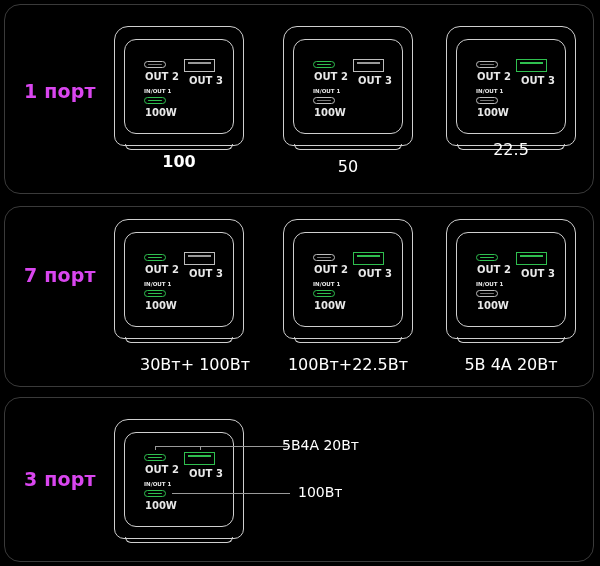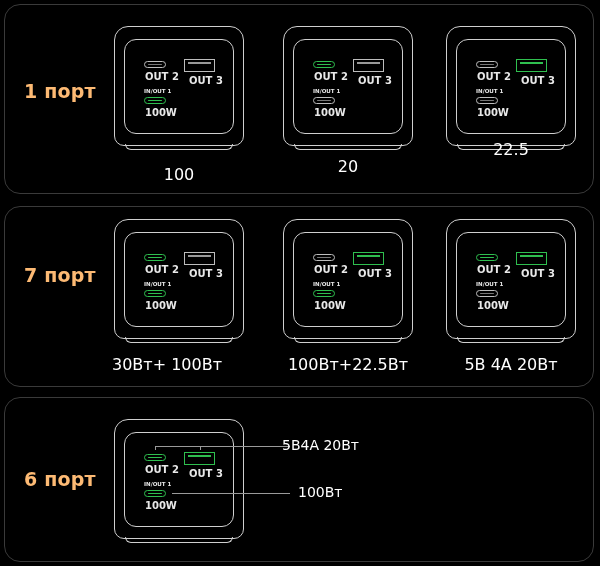--- a/index.html
+++ b/index.html
@@ -1,18 +1,18 @@
 <!DOCTYPE html>
 <html><head>
 <meta charset="utf-8">
 <style>
   html, body { margin: 0; padding: 0; background: #000; }
   body { width: 600px; height: 566px; position: relative; overflow: hidden; font-family: "DejaVu Sans", sans-serif; color: #fff; }
   .panel { position: absolute; left: 4px; width: 590px; border: 1.5px solid #3a3a3a; border-radius: 16px; box-sizing: border-box; background: #000; }
-  .row-label { position: absolute; left: 24px; font-size: 19px; font-weight: bold; color: #fdba74; letter-spacing: 0.2px; }
+  .row-label { position: absolute; left: 24px; font-size: 19px; font-weight: bold; color: #d946ef; letter-spacing: 0.2px; }
   .device { position: absolute; width: 130px; height: 120px; }
   .dev-outer { position: absolute; left: 0; top: 0; width: 130px; height: 120px; border: 1.3px solid #cfcfcf; border-radius: 14px 14px 10px 10px; box-sizing: border-box; }
   .dev-outer:after { content: ""; position: absolute; left: 10px; right: 10px; bottom: -5px; height: 5px; border: 1.3px solid #cfcfcf; border-top: none; border-radius: 0 0 6px 6px; }
   .dev-inner { position: absolute; left: 10px; top: 13px; width: 110px; height: 95px; border: 1.3px solid #cfcfcf; border-radius: 12px; box-sizing: border-box; }
   .port-c { position: absolute; width: 22px; height: 7px; border: 1.4px solid #bdbdbd; border-radius: 5px; box-sizing: border-box; }
   .port-c:after { content:""; position:absolute; left:3px; right:3px; top:1.5px; height:1px; background:#777; border-radius:1px; }
   .port-a { position: absolute; width: 31px; height: 13px; border: 1.4px solid #bdbdbd; box-sizing: border-box; }
   .port-a:after { content:""; position:absolute; left:3px; right:3px; top:2px; height:2px; background:#999; }
   .on { border-color: #2fbf4f !important; }
   .on:after { background: #2fbf4f !important; }
@@ -26,47 +26,47 @@
 </head>
 <body>
 
 <div class="panel" style="top:4px;height:190px;"></div>
 <div class="row-label" style="top:80px;">1 порт</div>
 
 <div class="panel" style="top:206px;height:181px;"></div>
 <div class="row-label" style="top:264px;">7 порт</div>
 
 <div class="panel" style="top:397px;height:165px;"></div>
-<div class="row-label" style="top:468px;">6 порт</div>
+<div class="row-label" style="top:468px;">3 порт</div>
 
 <div class="device" style="left:114px;top:26px;">
   <div class="dev-outer"></div>
   <div class="dev-inner"></div>
   <div class="port-c" style="left:30px;top:35px;"></div>
   <div class="plabel" style="left:31px;top:45px;">OUT 2</div>
   <div class="port-a" style="left:70px;top:33px;"></div>
   <div class="plabel" style="left:75px;top:49px;">OUT 3</div>
   <div class="plabel small" style="left:30px;top:62px;">IN/OUT 1</div>
   <div class="port-c on" style="left:30px;top:71px;"></div>
   <div class="plabel" style="left:31px;top:81px;">100W</div>
 </div>
-<div class="caption" style="left:114px;width:130px;top:165px;">100</div>
+<div class="caption" style="left:114px;width:130px;top:152px;font-weight:bold;">100</div>
 
 <div class="device" style="left:283px;top:26px;">
   <div class="dev-outer"></div>
   <div class="dev-inner"></div>
   <div class="port-c on" style="left:30px;top:35px;"></div>
   <div class="plabel" style="left:31px;top:45px;">OUT 2</div>
   <div class="port-a" style="left:70px;top:33px;"></div>
   <div class="plabel" style="left:75px;top:49px;">OUT 3</div>
   <div class="plabel small" style="left:30px;top:62px;">IN/OUT 1</div>
   <div class="port-c" style="left:30px;top:71px;"></div>
   <div class="plabel" style="left:31px;top:81px;">100W</div>
 </div>
-<div class="caption" style="left:283px;width:130px;top:157px;">20</div>
+<div class="caption" style="left:283px;width:130px;top:157px;">50</div>
 
 <div class="device" style="left:446px;top:26px;">
   <div class="dev-outer"></div>
   <div class="dev-inner"></div>
   <div class="port-c" style="left:30px;top:35px;"></div>
   <div class="plabel" style="left:31px;top:45px;">OUT 2</div>
   <div class="port-a on" style="left:70px;top:33px;"></div>
   <div class="plabel" style="left:75px;top:49px;">OUT 3</div>
   <div class="plabel small" style="left:30px;top:62px;">IN/OUT 1</div>
   <div class="port-c" style="left:30px;top:71px;"></div>
@@ -78,21 +78,21 @@
   <div class="dev-outer"></div>
   <div class="dev-inner"></div>
   <div class="port-c on" style="left:30px;top:35px;"></div>
   <div class="plabel" style="left:31px;top:45px;">OUT 2</div>
   <div class="port-a" style="left:70px;top:33px;"></div>
   <div class="plabel" style="left:75px;top:49px;">OUT 3</div>
   <div class="plabel small" style="left:30px;top:62px;">IN/OUT 1</div>
   <div class="port-c on" style="left:30px;top:71px;"></div>
   <div class="plabel" style="left:31px;top:81px;">100W</div>
 </div>
-<div class="caption" style="left:92px;width:150px;top:355px;">30Вт+ 100Вт</div>
+<div class="caption" style="left:120px;width:150px;top:355px;">30Вт+ 100Вт</div>
 
 <div class="device" style="left:283px;top:219px;">
   <div class="dev-outer"></div>
   <div class="dev-inner"></div>
   <div class="port-c" style="left:30px;top:35px;"></div>
   <div class="plabel" style="left:31px;top:45px;">OUT 2</div>
   <div class="port-a on" style="left:70px;top:33px;"></div>
   <div class="plabel" style="left:75px;top:49px;">OUT 3</div>
   <div class="plabel small" style="left:30px;top:62px;">IN/OUT 1</div>
   <div class="port-c on" style="left:30px;top:71px;"></div>

